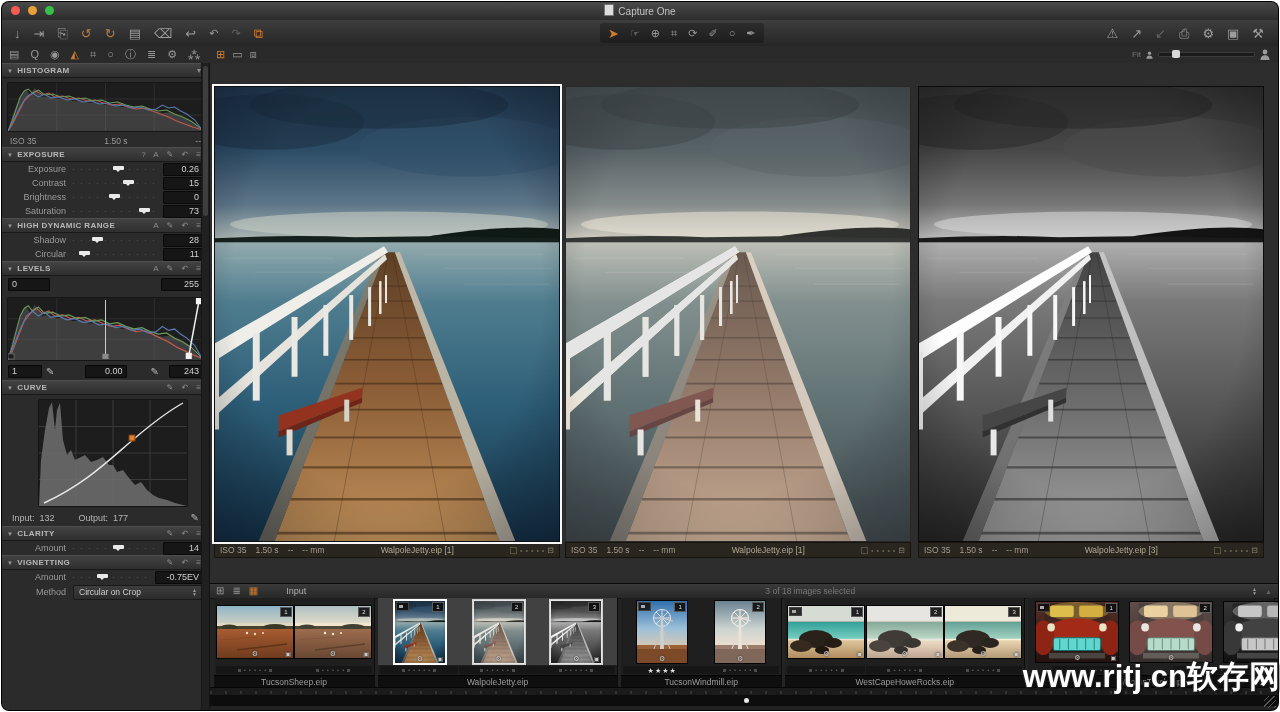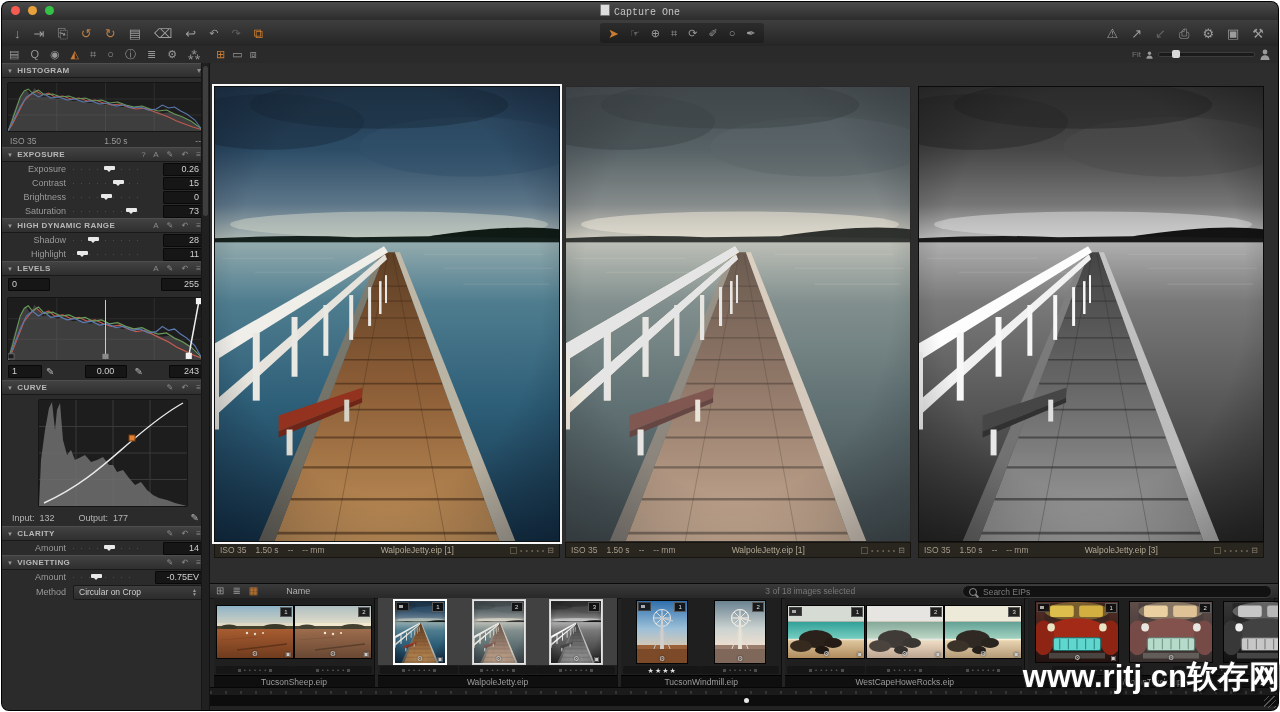--- a/index.html
+++ b/index.html
@@ -1,21 +1,21 @@
 <!DOCTYPE html>
 <html><head>
 <meta charset="utf-8">
 <style>
   html,body{margin:0;padding:0;background:#fff;width:1280px;height:712px;overflow:hidden;
     font-family:"Liberation Sans",sans-serif;-webkit-font-smoothing:antialiased;}
   .window{position:absolute;left:2px;top:2px;width:1276px;height:708px;background:#1e1e1e;
     border-radius:7px;overflow:hidden;box-shadow:0 0 0 1px #000;}
   
   .titlebar{position:absolute;left:0;top:0;right:0;height:18px;
-    background:linear-gradient(#4a4a4a,#2c2c2c);border-bottom:1px solid #141414;font-family:Liberation Mono, monospace;}
+    background:linear-gradient(#4a4a4a,#2c2c2c);border-bottom:1px solid #141414;}
   .lights{position:absolute;left:9px;top:4px;display:flex;gap:8px;}
   .light{width:9px;height:9px;border-radius:50%;}
   .title{position:absolute;left:0;right:0;top:2px;text-align:center;font-size:10px;color:#c4c4c4;}
   .doc-ico{display:inline-block;width:8px;height:10px;background:#ddd;border-radius:1px;
     vertical-align:-1px;margin-right:4px;border:1px solid #777;}
   
   .toolbar{position:absolute;left:0;top:18px;right:0;height:26px;
     background:linear-gradient(#3e3e3e,#252525);border-bottom:1px solid #101010;}
   .tb-group{position:absolute;top:0;height:26px;display:flex;align-items:center;gap:13px;}
   .tb-left{left:12px;}
@@ -46,21 +46,21 @@
   .ptools{margin-left:auto;font-size:8px;color:#8b8b8b;letter-spacing:3px;font-weight:normal;white-space:nowrap;}
   .well{margin:4px 5px 2px 5px;background:#1d1d1d;border:1px solid #151515;border-radius:2px;position:relative;}
   .histo-foot{display:flex;align-items:center;height:13px;padding:0 8px;font-size:8.5px;color:#9a9a9a;}
   .histo-foot .mid{flex:1;text-align:center;}
   .srow{display:flex;align-items:center;height:14px;padding:0 6px;}
   .slabel{width:58px;text-align:right;color:#9a9a9a;font-size:9px;padding-right:7px;white-space:nowrap;}
   .strack{position:relative;flex:1;height:10px;background-image:repeating-linear-gradient(to right,#4c4c4c 0 1px,transparent 1px 8px);background-size:100% 1px;background-position:0 center;background-repeat:no-repeat;}
   .knob{position:absolute;top:2px;width:11px;height:4px;margin-left:-5px;background:#e9e9e9;border-radius:1px;}
   .knob:after{content:'';position:absolute;top:4px;left:3px;border:2.5px solid transparent;border-top-color:#e9e9e9;}
   .vbox{width:32px;height:11px;background:#161616;border:1px solid #090909;border-radius:1px;color:#cfcfcf;
-    font-size:9px;text-align:right;padding:0 3px;line-height:11px;margin-left:22px;white-space:nowrap;}
+    font-size:9px;text-align:right;padding:0 3px;line-height:11px;margin-left:6px;white-space:nowrap;}
   .vbox.wide{width:40px;text-align:right;}
   .lvl-toprow,.lvl-botrow{display:flex;align-items:center;padding:2px 6px;gap:4px;}
   .lvl-sp{flex:1;}
   .dropper{color:#b5b5b5;font-size:10px;transform:rotate(0deg);}
   .curve-foot{display:flex;align-items:center;padding:3px 10px;font-size:9px;color:#b5b5b5;gap:5px;}
   .dropdown{flex:1;height:13px;background:linear-gradient(#3d3d3d,#2c2c2c);border:1px solid #191919;border-radius:2px;
     font-size:8.5px;color:#cfcfcf;display:flex;align-items:center;padding:0 5px;}
   .stepper{margin-left:auto;color:#9a9a9a;font-size:5px;line-height:4px;display:flex;flex-direction:column;}
   
   .viewer{position:absolute;left:208px;top:61px;right:0;height:520px;background:#2d2d2d;}
@@ -452,21 +452,21 @@
       <span class="ptools">A ✎ ↶ ≡</span>
     </div>
     <div class="srow">
         <span class="slabel">Shadow</span>
         <span class="strack">
           <span class="knob" style="left: 29%;"></span>
         </span>
         <span class="vbox">28</span>
       </div>
     <div class="srow">
-        <span class="slabel">Highlight</span>
+        <span class="slabel">Circular</span>
         <span class="strack">
           <span class="knob" style="left: 13%;"></span>
         </span>
         <span class="vbox">11</span>
       </div>
 
     <div class="phead">
       <span class="tri">▼</span>
       <span>LEVELS</span>
       <span class="ptools">A ✎ ↶ ≡</span>
@@ -493,21 +493,21 @@
         <rect x="0" y="54" width="6" height="5" fill="#1a1a1a" stroke="#666" stroke-width="1"></rect>
         <line x1="188" y1="3" x2="178" y2="56" stroke="#eeeeee" stroke-width="1.5"></line>
         <rect x="185" y="0" width="6" height="6" fill="#f2f2f2"></rect>
         <rect x="175" y="53" width="6" height="6" fill="#f2f2f2"></rect>
       </svg>
     </div>
     <div class="lvl-botrow">
       <span class="vbox" style="margin-left:0;width:26px;text-align:left">1</span>
       <span class="dropper">✎</span>
       <span class="lvl-sp"></span>
-      <span class="vbox" style="width:34px;text-align:center">0.00</span>
+      <span class="vbox" style="width:34px;text-align:right">0.00</span>
       <span class="lvl-sp"></span>
       <span class="dropper">✎</span>
       <span class="vbox" style="width:26px">243</span>
     </div>
 
     <div class="phead">
       <span class="tri">▼</span>
       <span>CURVE</span>
       <span class="ptools">✎ ↶ ≡</span>
     </div>
@@ -650,31 +650,27 @@
       </div>
     </div>
   </div>
 
   <div class="browser">
     <div class="br-toolbar">
       <span class="ico sm" style="font-size:10px">⊞</span>
       <span class="ico sm" style="font-size:10px">≣</span>
       <span class="ico sm o" style="font-size:10px">▦</span>
       <span style="width:12px"></span>
-      <span>Name</span>
+      <span>Input</span>
       <span class="stepper">
           <span>▲</span>
           <span>▼</span>
         </span>
       <span class="dim" style="font-size:7px;color:#9a9a9a">▲</span>
       <span class="br-status">3 of 18 images selected</span>
-      <span class="search">
-        <span class="mag"></span>
-        <input type="text" placeholder="Search EIPs" style="">
-      </span>
     </div>
 
     <div class="strip">
 
       <div class="group" style="width:170px">
         <div class="thumbs">
           <div class="thumb land">
             <svg viewBox="0 0 76 52">
                 <use href="#desert-scene"></use>
               </svg>

